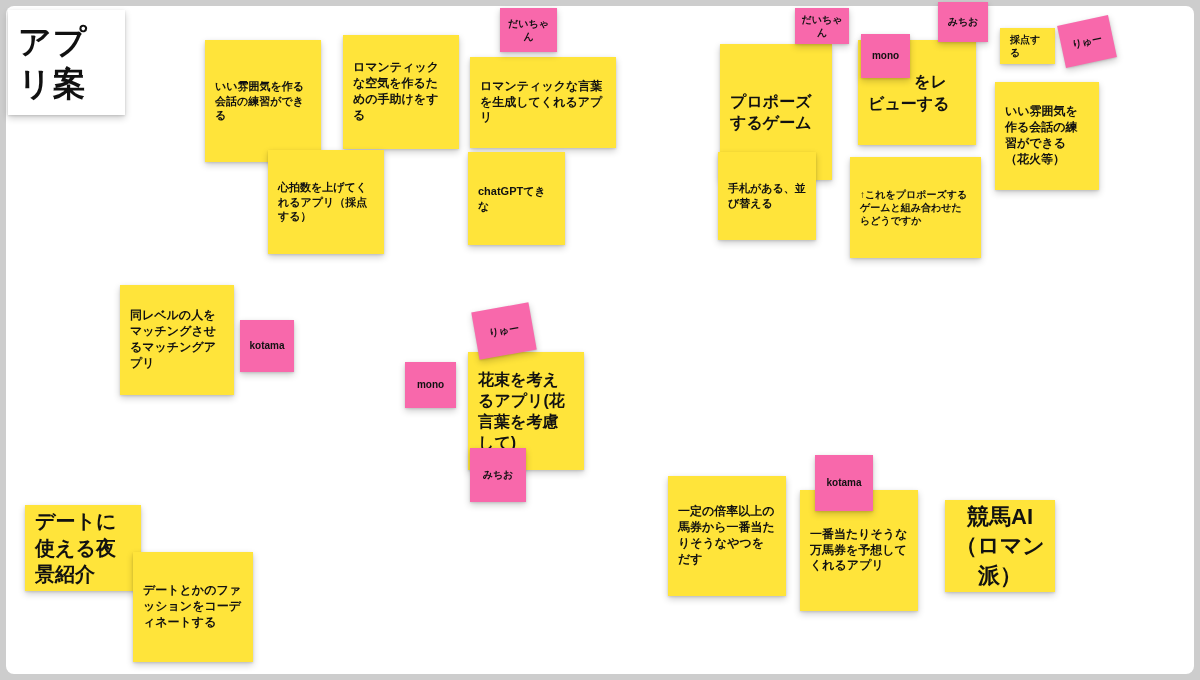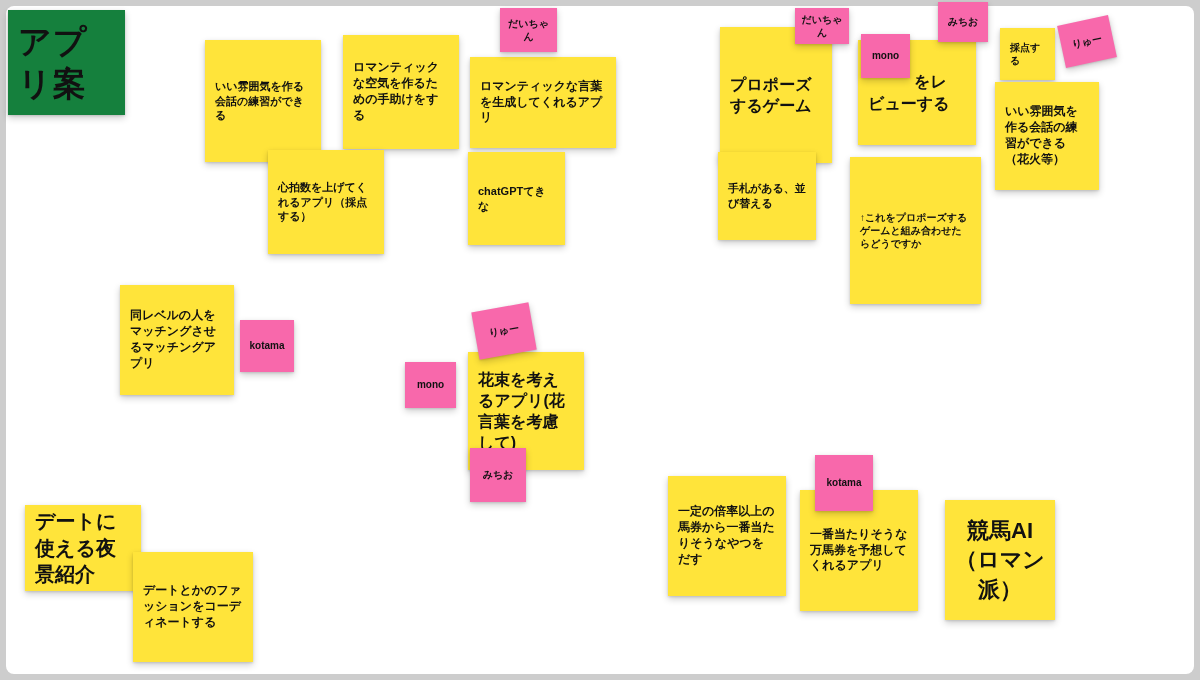--- a/index.html
+++ b/index.html
@@ -18,21 +18,21 @@
   .note{
     position:absolute;
     display:flex;align-items:center;
     overflow:hidden;
     box-shadow:0 3px 7px rgba(0,0,0,.20),0 1px 2px rgba(0,0,0,.12);
     font-weight:700;line-height:1.32;
     z-index:1;
   }
   .note .txt{padding:8px 10px;width:100%}
   .yellow{background:var(--yellow,#FFE43A)}
-  .white{background:#15803d}
+  .white{background:#ffffff}
   .pinknote{
     background:var(--pink,#F868AB);
     z-index:2;
     justify-content:center;
     text-align:center;
     font-size:10px;
   }
   .pinknote .txt{padding:4px}
   .center{justify-content:center;text-align:center}
   .pre .txt{white-space:pre-line;text-indent:46px}
@@ -68,42 +68,42 @@
 </div>
 
 <div class="note yellow fs15" style="left:268px;top:150px;width:116px;height:104px">
   <div class="txt">心拍数を上げてくれるアプリ（採点する）</div>
 </div>
 
 <div class="note yellow fs15" style="left:468px;top:152px;width:97px;height:93px">
   <div class="txt">chatGPTてきな</div>
 </div>
 
-<div class="note yellow fs16" style="left:720px;top:27px;width:112px;height:136px">
+<div class="note yellow fs16" style="left:720px;top:44px;width:112px;height:136px">
   <div class="txt">プロポーズするゲーム</div>
 </div>
 
 <div class="note yellow fs16 pre" style="left:858px;top:40px;width:118px;height:105px">
   <div class="txt">をレ
 ビューする</div>
 </div>
 
-<div class="note yellow fs13" style="left:1000px;top:28px;width:55px;height:52px">
+<div class="note yellow fs13" style="left:1000px;top:28px;width:55px;height:36px">
   <div class="txt">採点する</div>
 </div>
 
 <div class="note yellow fs12" style="left:995px;top:82px;width:104px;height:108px">
   <div class="txt">いい雰囲気を作る会話の練習ができる（花火等）</div>
 </div>
 
 <div class="note yellow fs15" style="left:718px;top:152px;width:98px;height:88px">
   <div class="txt">手札がある、並び替える</div>
 </div>
 
-<div class="note yellow fs13" style="left:850px;top:157px;width:131px;height:147px">
+<div class="note yellow fs13" style="left:850px;top:157px;width:131px;height:101px">
   <div class="txt">↑これをプロポーズするゲームと組み合わせたらどうですか</div>
 </div>
 
 <div class="note yellow fs12" style="left:120px;top:285px;width:114px;height:110px">
   <div class="txt">同レベルの人をマッチングさせるマッチングアプリ</div>
 </div>
 
 <div class="note yellow fs16" style="left:468px;top:352px;width:116px;height:118px">
   <div class="txt">花束を考えるアプリ(花言葉を考慮して)</div>
 </div>
@@ -117,21 +117,21 @@
 </div>
 
 <div class="note yellow fs12" style="left:668px;top:476px;width:118px;height:120px">
   <div class="txt">一定の倍率以上の馬券から一番当たりそうなやつをだす</div>
 </div>
 
 <div class="note yellow fs12" style="left:800px;top:490px;width:118px;height:121px">
   <div class="txt">一番当たりそうな万馬券を予想してくれるアプリ</div>
 </div>
 
-<div class="note yellow fs22 center" style="left:945px;top:500px;width:110px;height:120px">
+<div class="note yellow fs22 center" style="left:945px;top:500px;width:110px;height:92px">
   <div class="txt">競馬AI（ロマン派）</div>
 </div>
 
 <div class="note pinknote" style="left:500px;top:8px;width:57px;height:44px">
   <div class="txt">だいちゃん</div>
 </div>
 
 <div class="note pinknote" style="left:795px;top:8px;width:54px;height:36px">
   <div class="txt">だいちゃん</div>
 </div>

